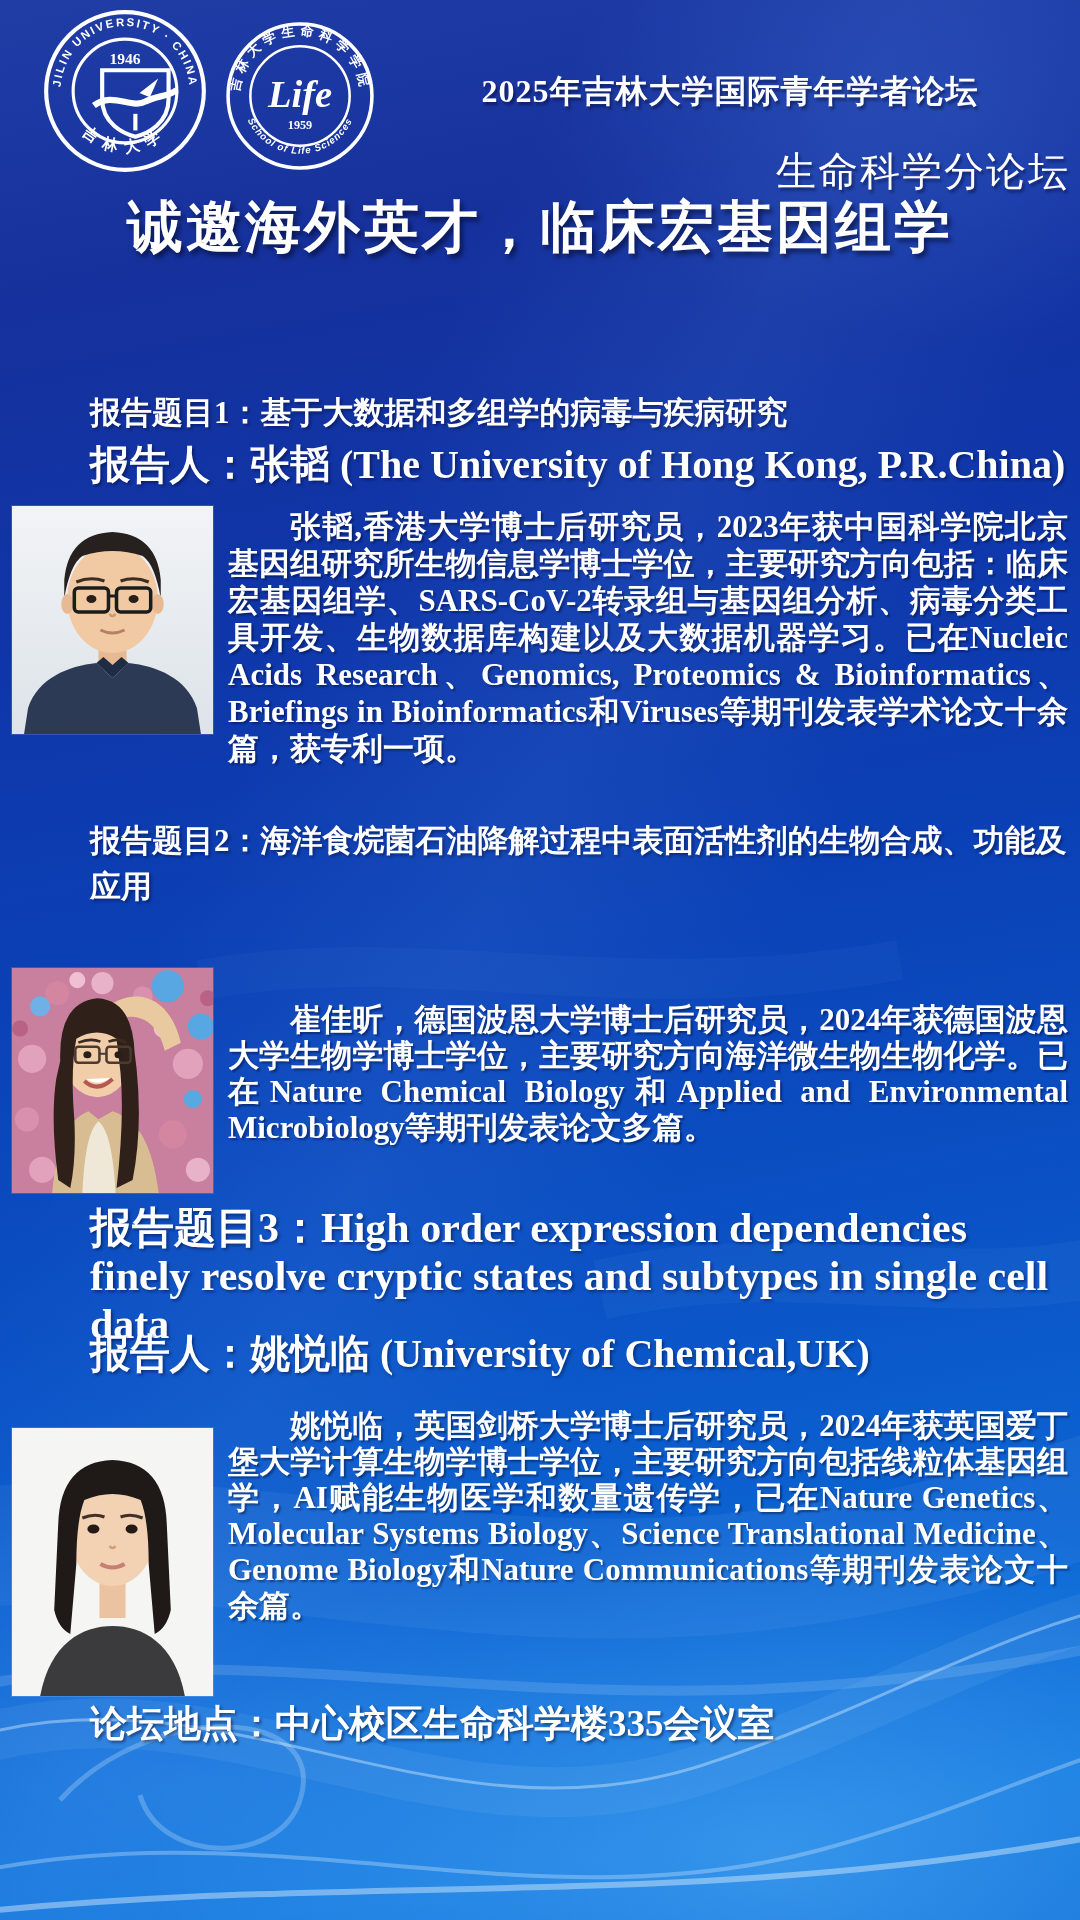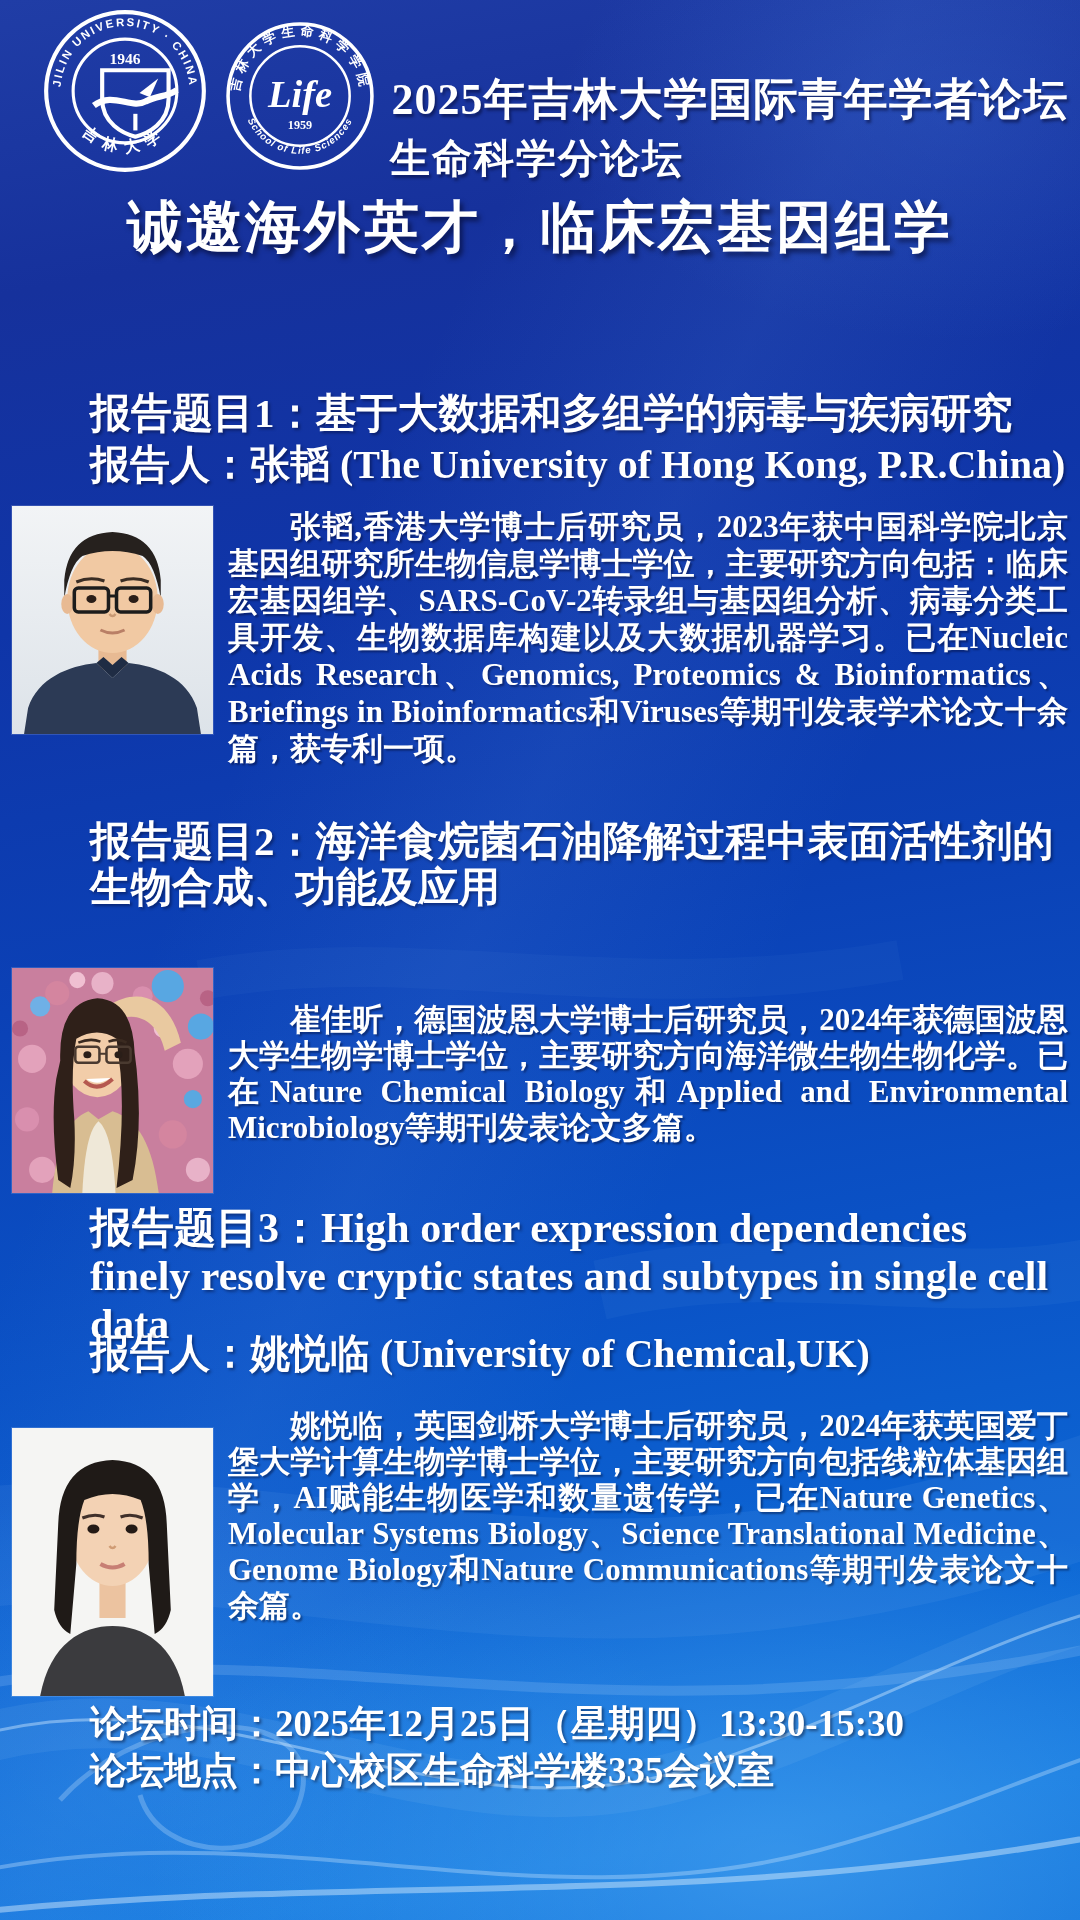--- a/index.html
+++ b/index.html
@@ -13,26 +13,26 @@
       linear-gradient(115deg, rgba(0,0,0,0) 30%, rgba(96,150,235,0.12) 46%, rgba(0,0,0,0) 62%),
       linear-gradient(170deg,#203da6 0%,#16319c 14%,#0f35a8 30%,#0b41b6 48%,#0a52c6 66%,#0c66d4 82%,#1277de 93%,#0d6fd8 100%);
   }
   .bg-swirls{position:absolute;left:0;top:0;width:1080px;height:1920px;}
   .logo{position:absolute;}
   .logo svg{display:block;}
   .logo-jlu{left:42px;top:8px;width:166px;height:166px;}
   .logo-life{left:224px;top:20px;width:152px;height:152px;}
   .ring-text{fill:#ffffff;font-family:"Liberation Sans","DejaVu Sans",sans-serif;font-weight:bold;}
   .forum-title1{position:absolute;left:390px;top:70px;width:680px;text-align:center;
-    font-size:44px;font-weight:bold;letter-spacing:1px;text-shadow:2px 3px 3px rgba(0,0,30,0.45);}
-  .forum-title2{position:absolute;left:390px;top:131px;width:680px;text-align:left;
-    font-size:40px;font-weight:bold;letter-spacing:2px;text-shadow:2px 3px 3px rgba(0,0,30,0.45);}
+    font-size:32px;font-weight:bold;letter-spacing:1px;text-shadow:2px 3px 3px rgba(0,0,30,0.45);}
+  .forum-title2{position:absolute;left:390px;top:144px;width:680px;text-align:right;
+    font-size:40px;font-weight:normal;letter-spacing:2px;text-shadow:2px 3px 3px rgba(0,0,30,0.45);}
   .headline{position:absolute;left:0;top:190px;width:1080px;text-align:center;
     font-size:56px;font-weight:bold;letter-spacing:3px;text-shadow:3px 4px 5px rgba(0,0,25,0.55);}
-  .talk-title{position:absolute;left:90px;width:985px;font-size:41px;font-weight:bold;
+  .talk-title{position:absolute;left:90px;width:985px;font-size:31px;font-weight:bold;
     line-height:46px;text-shadow:2px 2px 3px rgba(0,0,25,0.4);}
   .talk-speaker{position:absolute;left:90px;width:985px;font-size:40px;font-weight:bold;
     text-shadow:2px 2px 3px rgba(0,0,25,0.4);}
   .bio{position:absolute;left:228px;width:840px;font-size:31px;font-weight:bold;
     line-height:37px;text-indent:2em;text-align:justify;text-shadow:2px 2px 2px rgba(0,0,25,0.4);}
   .photo{position:absolute;left:12px;width:201px;box-shadow:0 0 0 1px rgba(255,255,255,0.15);}
   .photo svg{display:block;width:100%;height:100%;}
   .t1-title{top:390px;} .t1-speaker{top:437px;} .p1{top:506px;height:228px;} .b1{top:508px;}
   .t2-title{top:818px;} .t2-speaker{top:910px;} .p2{top:968px;height:225px;} .b2{top:1002px;line-height:36px;}
   .t3-title{top:1204px;font-size:42px;line-height:48px;width:975px;}
@@ -193,17 +193,16 @@
       <path d="M 108 89 Q 118 85 130 90" stroke="#40302a" stroke-width="3" fill="none"></path>
       <ellipse cx="81" cy="101" rx="6" ry="4.5" fill="#241a15"></ellipse>
       <ellipse cx="119" cy="101" rx="6" ry="4.5" fill="#241a15"></ellipse>
       <path d="M 97 118 Q 100 122 103 118" stroke="#cf9b74" stroke-width="2.5" fill="none"></path>
       <path d="M 88 136 Q 100 143 112 136" stroke="#c77f74" stroke-width="4" fill="none"></path>
     </svg>
   </div>
   <div class="bio b3">姚悦临，英国剑桥大学博士后研究员，2024年获英国爱丁堡大学计算生物学博士学位，主要研究方向包括线粒体基因组学，AI赋能生物医学和数量遗传学，已在Nature Genetics、Molecular Systems Biology、Science Translational Medicine、Genome Biology和Nature Communications等期刊发表论文十余篇。</div>
 
   <div class="footer">
-    <div>论坛时间：2025年12月25日（星期四）13:30-15:30</div>
     <div>论坛地点：中心校区生命科学楼335会议室</div>
   </div>
 
 </div>
 
 </body></html>

